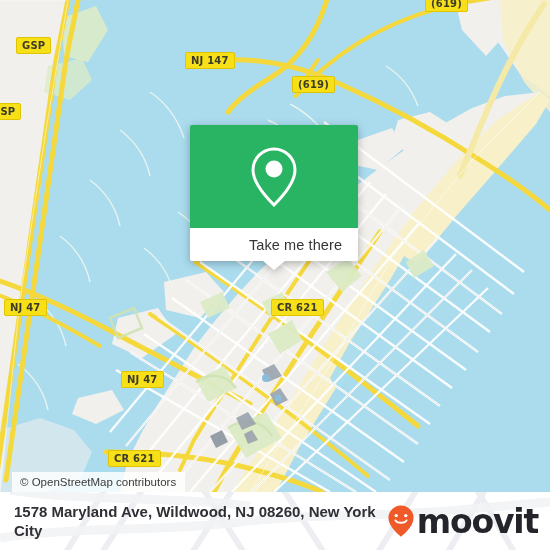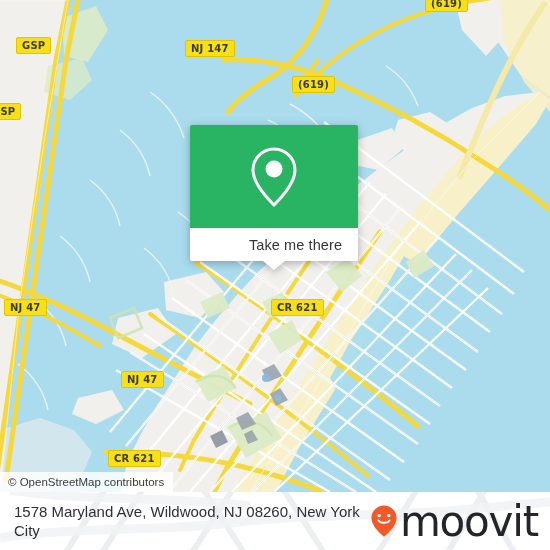--- a/index.html
+++ b/index.html
@@ -54,21 +54,21 @@
     line-height: 13px;
     padding: 1px 5px 1px 5px;
     white-space: nowrap;
     letter-spacing: 0.2px;
     box-sizing: border-box;
   }
 
   
   #osm-attrib {
     position: absolute;
-    left: 0;
+    left: 12px;
     top: 472px;
     height: 20px;
     line-height: 20px;
     padding: 0 9px 0 8px;
     background: rgba(255,255,255,0.82);
     color: #3b3b3b;
     font-family: "Liberation Sans", sans-serif;
     font-size: 11.5px;
     white-space: nowrap;
     box-sizing: border-box;
@@ -120,20 +120,21 @@
 
   
   #footer {
     position: absolute;
     left: 0;
     top: 492px;
     width: 550px;
     height: 58px;
     background: #ffffff;
     overflow: hidden;
+    font-weight: bold;
   }
   #footer-watermark {
     position: absolute;
     left: 0;
     top: 0;
     width: 550px;
     height: 58px;
     opacity: 1;
   }
   #footer-inner {
@@ -160,21 +161,21 @@
     margin-right: 6px;
   }
   #brand-mark {
     width: 30px;
     height: 34px;
     flex: 0 0 auto;
   }
   #brand-name {
     color: #24242b;
     font-family: "DejaVu Sans", sans-serif;
-    font-size: 42px;
+    font-size: 33px;
     line-height: 33px;
     letter-spacing: -1.2px;
     margin-left: 1px;
   }
 </style>
 </head>
 <body>
 
 <div id="app">
 
@@ -344,21 +345,21 @@
         <g fill="none" stroke="#ffffff" stroke-width="1" opacity="0.5">
           <path d="M540,92 L470,162 L392,258 L326,372 L250,492"></path>
           <path d="M0,0 L68,0 L46,130 L20,300 L0,492"></path>
         </g>
 
       </g>
     </svg>
 
     <div class="shield" style="left:16px; top:37px;">GSP</div>
     <div class="shield" style="left:-14px; top:103px;">GSP</div>
-    <div class="shield" style="left:185px; top:40px;">NJ 147</div>
+    <div class="shield" style="left:185px; top:52px;">NJ 147</div>
     <div class="shield" style="left:425px; top:-5px;">(619)</div>
     <div class="shield" style="left:292px; top:76px;">(619)</div>
     <div class="shield" style="left:4px; top:299px;">NJ 47</div>
     <div class="shield" style="left:121px; top:371px;">NJ 47</div>
     <div class="shield" style="left:271px; top:299px;">CR 621</div>
     <div class="shield" style="left:108px; top:450px;">CR 621</div>
 
     <div id="popup">
       <div id="popup-head">
         <svg width="52" height="64" viewBox="0 0 52 64">

